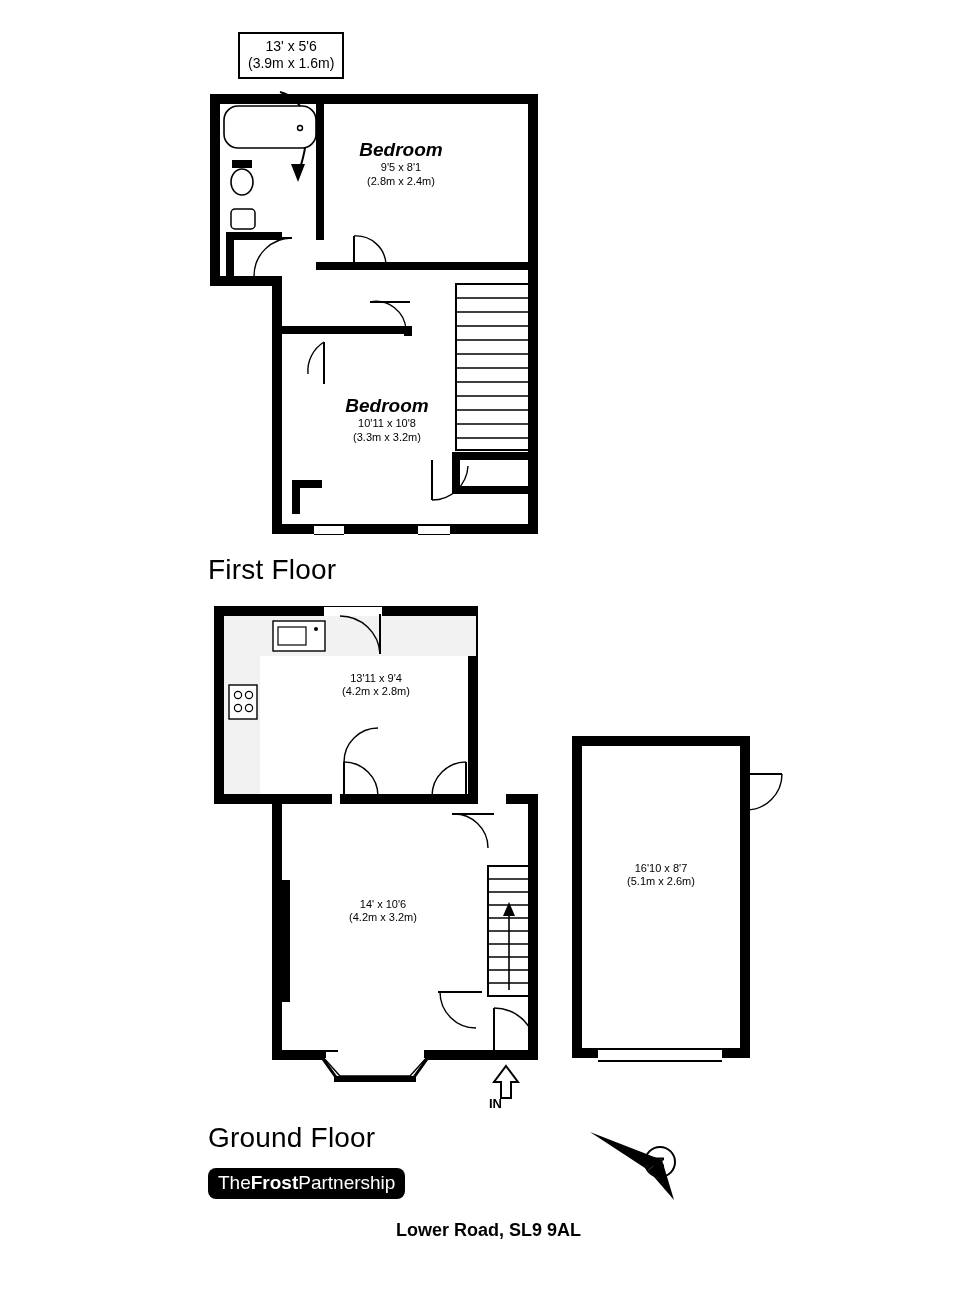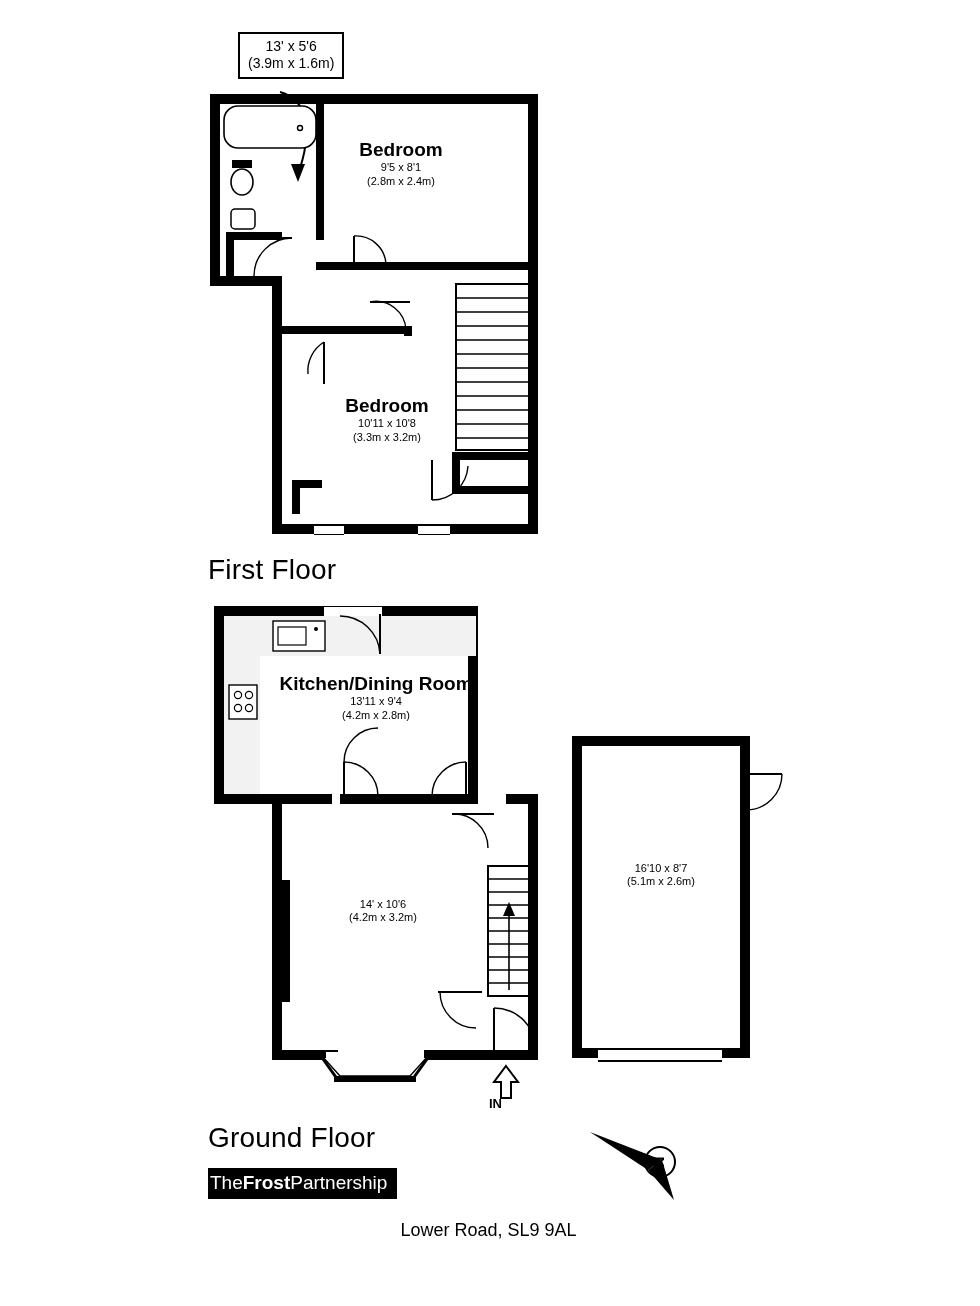--- a/index.html
+++ b/index.html
@@ -30,20 +30,21 @@
   .room-label {
     position: absolute;
     text-align: center;
     line-height: 1.22;
     white-space: nowrap;
   }
   .room-name {
     font-size: 19px;
     font-weight: bold;
     display: block;
+    font-style: italic;
   }
   .room-dim {
     font-size: 11px;
     display: block;
   }
   .floor-title {
     position: absolute;
     font-size: 28px;
     letter-spacing: 0.2px;
     white-space: nowrap;
@@ -61,21 +62,21 @@
   .in-label {
     position: absolute;
     font-size: 13px;
     font-weight: bold;
   }
   .footer-addr {
     position: absolute;
     width: 977px;
     text-align: center;
     font-size: 18px;
-    font-weight: normal;
+    font-weight: bold;
   }
   .footer-area {
     position: absolute;
     width: 980px;
     text-align: center;
     font-size: 14.5px;
     font-weight: bold;
     letter-spacing: -0.1px;
   }
   .footer-fine {
@@ -84,22 +85,23 @@
     text-align: center;
     font-size: 10.5px;
     letter-spacing: -0.15px;
   }
   
   .logo {
     position: absolute;
     background: #000000;
     color: #ffffff;
     font-size: 19px;
-    padding: 4px 10px 5px 2px;
+    padding: 4px 10px 5px 10px;
     white-space: nowrap;
+    border-radius: 8px;
   }
   .logo .b { font-weight: bold; }
   .logo .n { font-weight: normal; }
 
   svg { display: block; overflow: visible; }
 </style>
 </head>
 <body>
 
 <div class="stage">
@@ -350,21 +352,20 @@
     </div>
 
     <div class="abs" style="left:492px; top:1064px;">
       <svg width="28" height="36">
         <path d="M14 2 L26 18 L19 18 L19 34 L9 34 L9 18 L2 18 Z" fill="#fff" stroke="#000" stroke-width="2"></path>
       </svg>
     </div>
     <div class="in-label" style="left:489px; top:1096px;">IN</div>
 
     <div class="room-label" style="left:241px; top:672px; width:270px;">
-      <span class="room-name">Kitchen/Dining Room</span>
       <span class="room-dim">13'11 x 9'4</span>
       <span class="room-dim">(4.2m x 2.8m)</span>
     </div>
 
     <div class="room-label" style="left:258px; top:898px; width:250px;">
       <span class="room-dim">14' x 10'6</span>
       <span class="room-dim">(4.2m x 3.2m)</span>
     </div>
 
     <div class="room-label" style="left:536px; top:862px; width:250px;">

